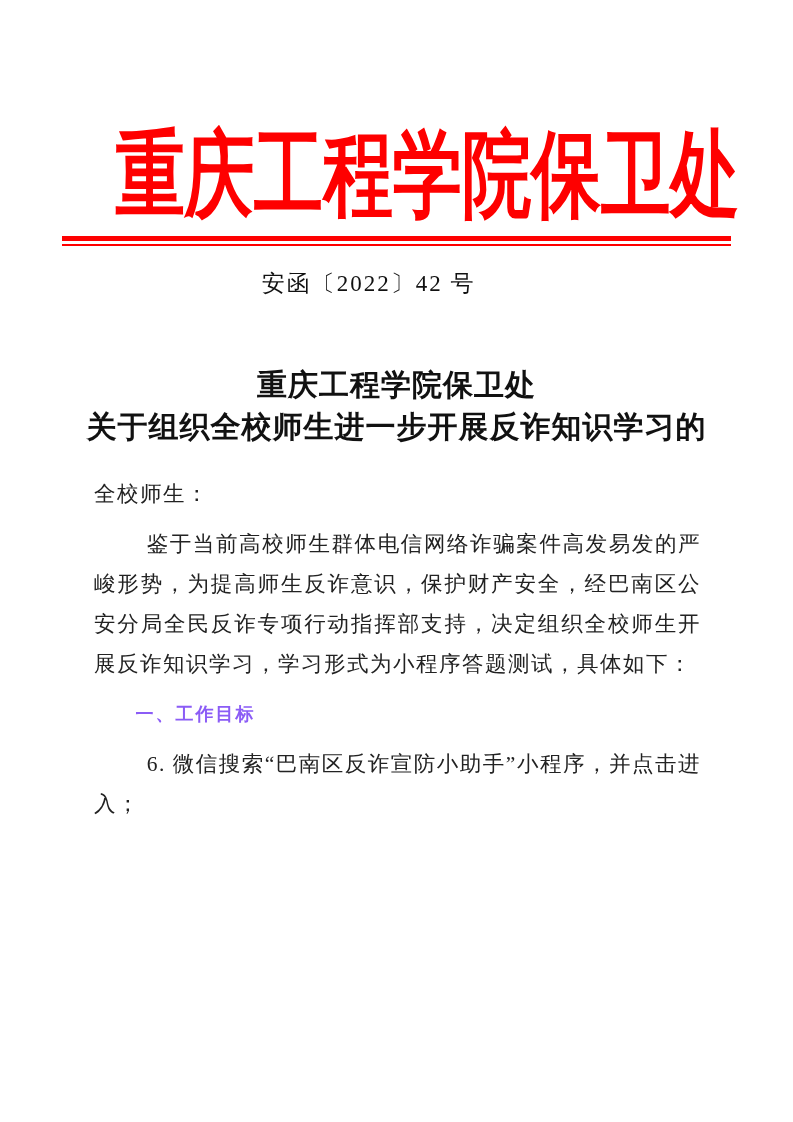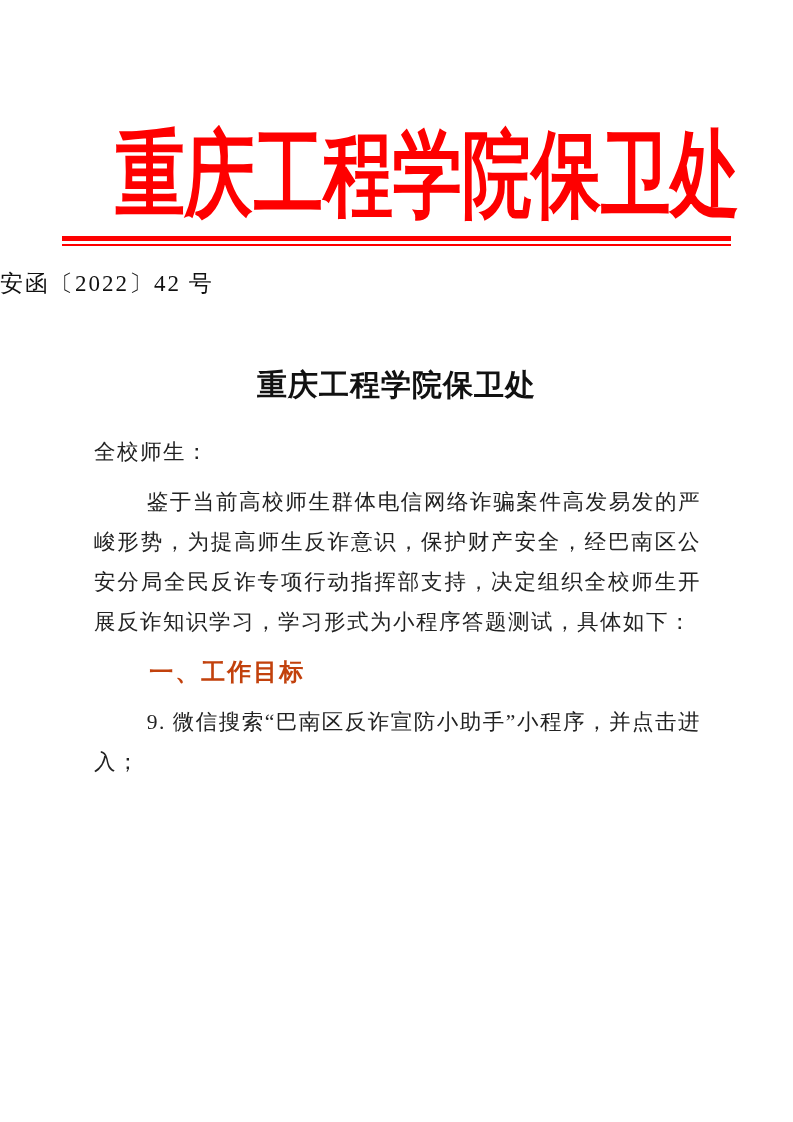--- a/index.html
+++ b/index.html
@@ -49,21 +49,21 @@
     top: 1035px;
     height: 3px;
     border-top: 2px solid #fe0000;
     border-bottom: 5px solid #fe0000;
   }
 
   
   .doc-number {
     margin-top: 22px;
     padding-right: 56px;
-    text-align: left;
+    text-align: center;
     font-size: 23px;
     line-height: 32px;
     letter-spacing: 2px;
     color: #111;
   }
 
   
   .title-block {
     margin-top: 64px;
     text-align: center;
@@ -91,44 +91,45 @@
     text-align-last: left;
   }
   .indent {
     text-indent: 2.45em;
   }
   .section-heading {
     margin: 0;
     text-indent: 2.3em;
     font-family: "Liberation Sans", sans-serif;
     font-weight: bold;
-    font-size: 24px;
-    color: #c2410c;
+    font-size: 18px;
+    color: #8b5cf6;
     letter-spacing: 2px;
   }
 </style>
 </head>
 <body>
 
 <div class="page">
 
   <div class="letterhead">
     <span class="agency">重庆工程学院保卫处</span>
   </div>
 
   <div class="rule-top"></div>
 
   <div class="doc-number">安函〔2022〕42 号</div>
 
   <div class="title-block">
     <div>重庆工程学院保卫处</div>
+    <div>关于组织全校师生进一步开展反诈知识学习的</div>
   </div>
 
   <div class="body-text">
     <p>全校师生：</p>
     <p class="indent">鉴于当前高校师生群体电信网络诈骗案件高发易发的严峻形势，为提高师生反诈意识，保护财产安全，经巴南区公安分局全民反诈专项行动指挥部支持，决定组织全校师生开展反诈知识学习，学习形式为小程序答题测试，具体如下：</p>
     <p class="section-heading">一、工作目标</p>
-    <p class="indent">9. 微信搜索“巴南区反诈宣防小助手”小程序，并点击进入；</p>
+    <p class="indent">6. 微信搜索“巴南区反诈宣防小助手”小程序，并点击进入；</p>
   </div>
 
   <div class="rule-bottom"></div>
 
 </div>
 
 </body></html>

